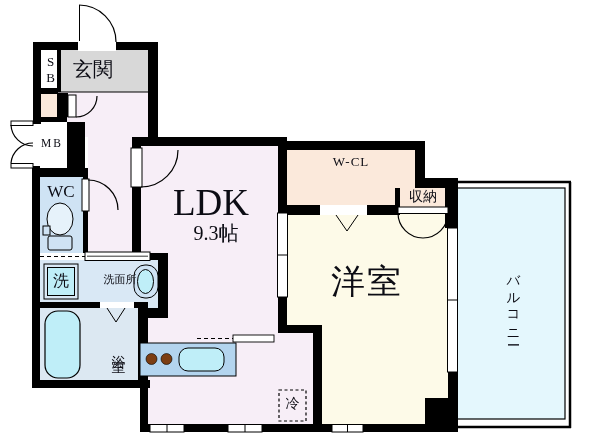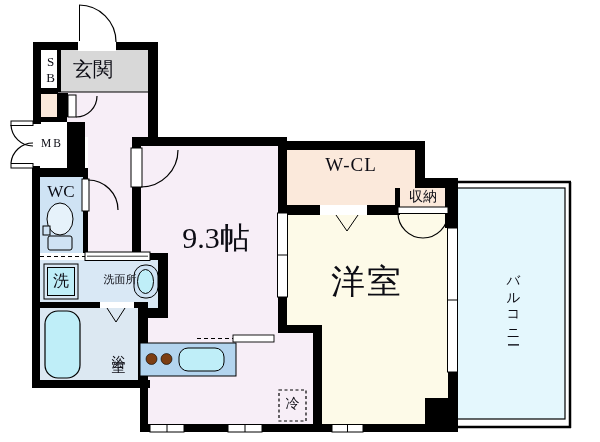--- a/index.html
+++ b/index.html
@@ -165,19 +165,20 @@
     </g>
   </svg>
 
   <div class="lbl" style="left:58px;top:59px;width:70px;font-size:20px;">玄関</div>
   <div class="lbl v" style="left:42px;top:52px;width:15px;height:36px;font-size:13px;letter-spacing:1px;">SB</div>
   <div class="lbl" style="left:37px;top:138px;width:30px;font-size:11.5px;letter-spacing:2px;">MB</div>
   <div class="lbl" style="left:38px;top:183px;width:46px;font-size:17px;">WC</div>
   <div class="lbl" style="left:44px;top:273px;width:34px;font-size:16px;">洗</div>
   <div class="lbl" style="left:92px;top:274px;width:56px;font-size:11px;">洗面所</div>
   <div class="lbl v" style="left:109px;top:320px;width:16px;height:56px;font-size:14px;letter-spacing:4px;">浴室</div>
-  <div class="lbl" style="left:146px;top:223px;width:140px;font-size:30px;">9.3帖</div>
-  <div class="lbl" style="left:287px;top:155px;width:128px;font-size:19px;letter-spacing:1px;">W-CL</div>
+  <div class="lbl" style="left:141px;top:184px;width:140px;font-size:37px;">LDK</div>
+  <div class="lbl" style="left:146px;top:223px;width:140px;font-size:20px;">9.3帖</div>
+  <div class="lbl" style="left:287px;top:155px;width:128px;font-size:13px;letter-spacing:1px;">W-CL</div>
   <div class="lbl" style="left:398px;top:190px;width:50px;font-size:14px;">収納</div>
   <div class="lbl" style="left:302px;top:265px;width:130px;font-size:34px;letter-spacing:2px;">洋室</div>
   <div class="lbl v" style="left:503px;top:241px;width:17px;height:125px;font-size:13.5px;letter-spacing:3px;">バルコニー</div>
   <div class="lbl" style="left:279px;top:397px;width:27px;font-size:14px;">冷</div>
 </div>
 
 </body></html>

